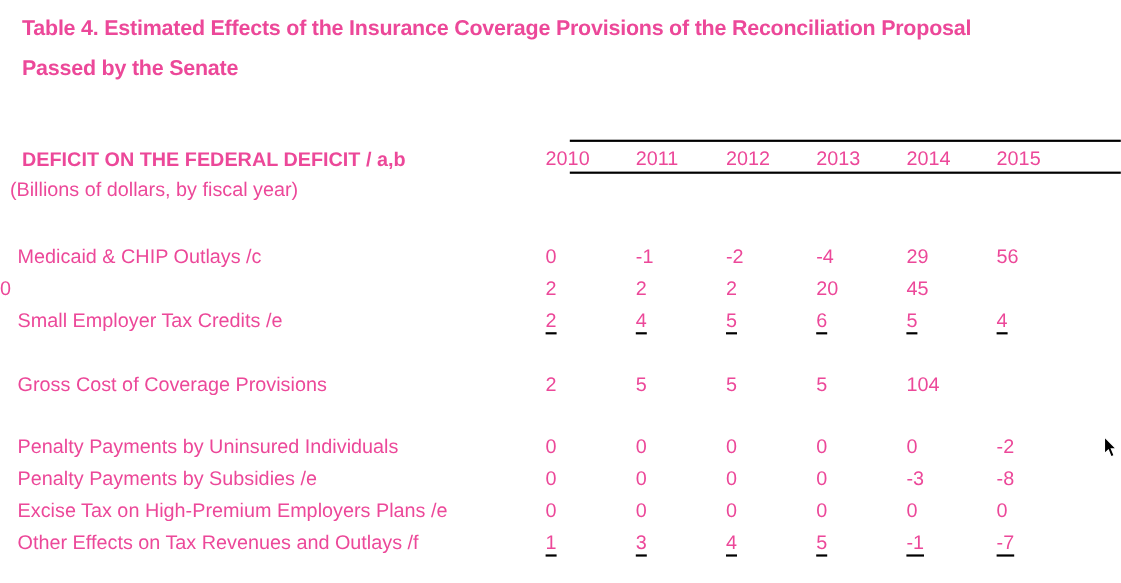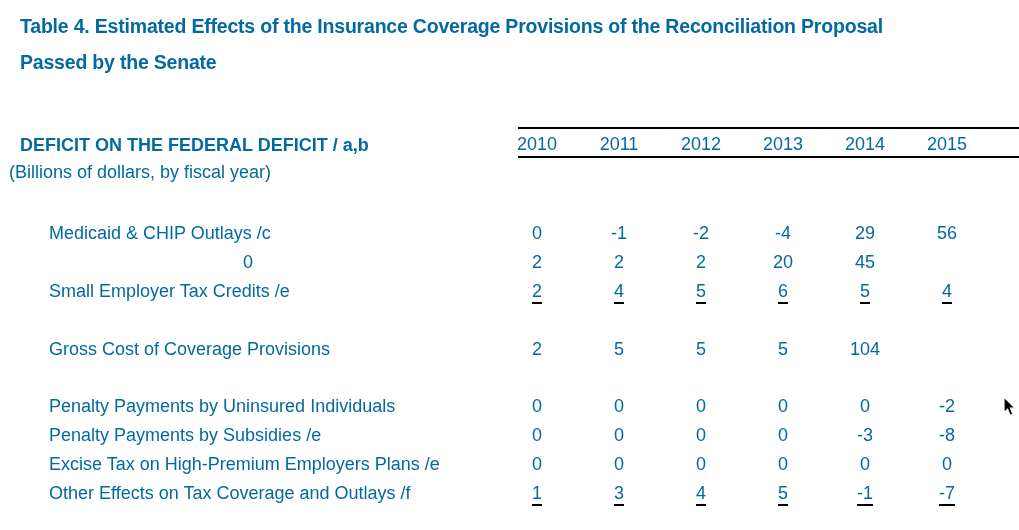--- a/index.html
+++ b/index.html
@@ -2,21 +2,21 @@
 <html><head>
 <meta charset="utf-8">
 <style>
   * { margin: 0; padding: 0; box-sizing: border-box; }
   html, body { background: #ffffff; }
   .page {
     position: relative;
     width: 1019px;
     height: 530px;
     background: #ffffff;
-    color: #0369a1;
+    color: #ec4899;
     font-family: "Liberation Sans", "DejaVu Sans", sans-serif;
     overflow: hidden;
     border-radius: 16px;
   }
   .title {
     position: absolute;
     left: 20px;
     top: 8px;
     font-size: 19.5px;
     font-weight: bold;
@@ -53,22 +53,22 @@
   .grid-row {
     position: absolute;
     left: 0;
     width: 988px;
     display: grid;
     grid-template-columns: 496px 82px 82px 82px 82px 82px 82px;
     font-size: 18px;
   }
   .years-row { top: 131px; height: 26px; line-height: 26px; }
   .trow { height: 29px; line-height: 29px; }
-  .cell-label { padding-left: 49px; white-space: nowrap; overflow: hidden; }
-  .cell-num { text-align: center; }
+  .cell-label { padding-left: 16px; white-space: nowrap; overflow: hidden; }
+  .cell-num { text-align: left; }
   .trow.underlined .cell-num .val {
     display: inline-block;
     line-height: 20px;
     border-bottom: 2px solid #000000;
     padding-bottom: 1px;
   }
   .cursor {
     position: absolute;
     left: 1002px;
     top: 396px;
@@ -164,21 +164,21 @@
     <div class="cell-label">Excise Tax on High-Premium Employers Plans /e</div>
     <div class="cell-num"><span class="val">0</span></div>
     <div class="cell-num"><span class="val">0</span></div>
     <div class="cell-num"><span class="val">0</span></div>
     <div class="cell-num"><span class="val">0</span></div>
     <div class="cell-num"><span class="val">0</span></div>
     <div class="cell-num"><span class="val">0</span></div>
   </div>
 
   <div class="grid-row trow underlined" style="top:479px">
-    <div class="cell-label">Other Effects on Tax Coverage and Outlays /f</div>
+    <div class="cell-label">Other Effects on Tax Revenues and Outlays /f</div>
     <div class="cell-num"><span class="val">1</span></div>
     <div class="cell-num"><span class="val">3</span></div>
     <div class="cell-num"><span class="val">4</span></div>
     <div class="cell-num"><span class="val">5</span></div>
     <div class="cell-num"><span class="val">-1</span></div>
     <div class="cell-num"><span class="val">-7</span></div>
   </div>
 
   <svg class="cursor" viewBox="0 0 14 22">
     <path d="M2 1 L2 16.5 L5.6 13.2 L8.0 19.3 L10.9 18.1 L8.4 12.2 L13 12.2 Z" fill="#000000" stroke="#ffffff" stroke-width="1.2"></path>

